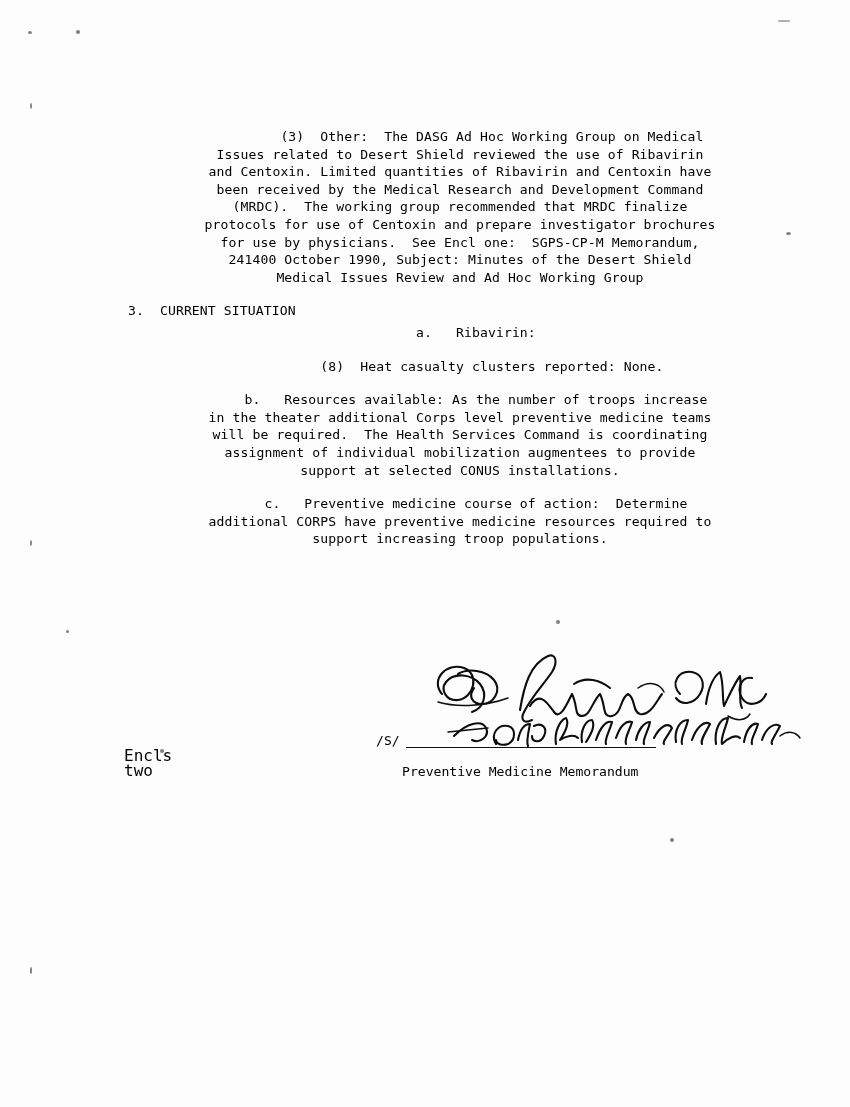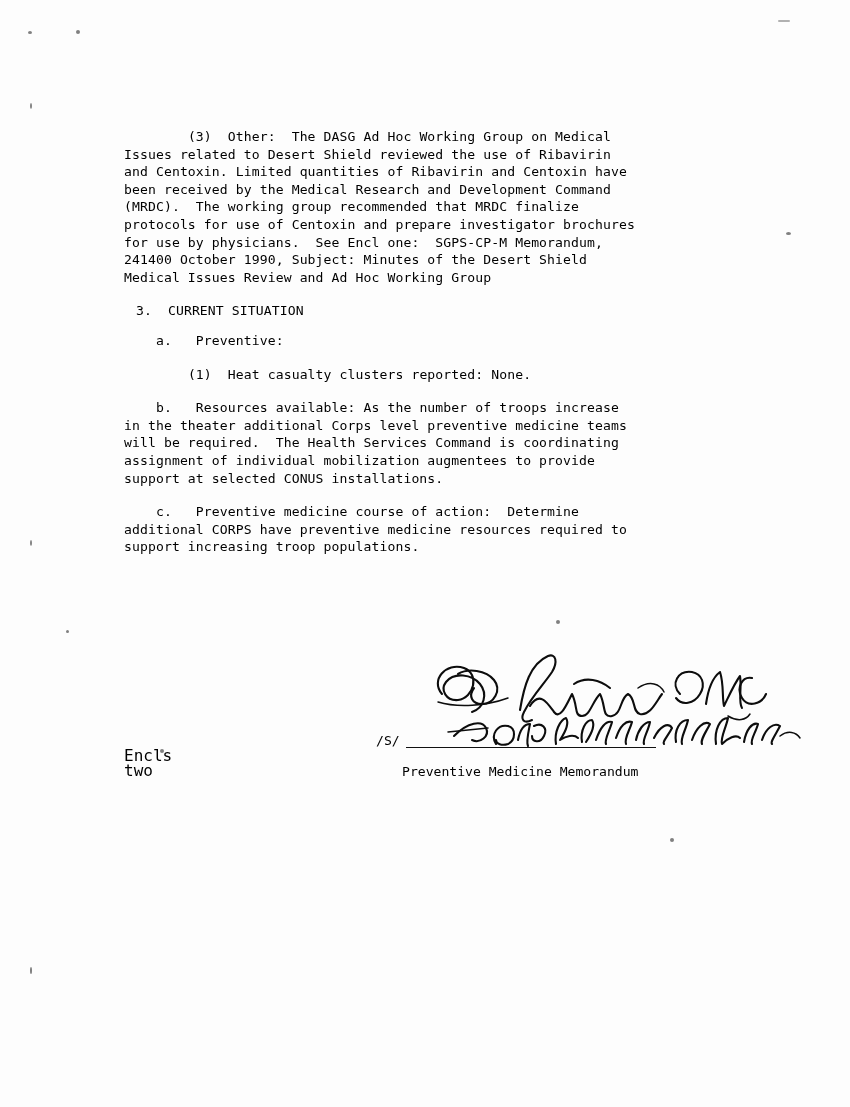--- a/index.html
+++ b/index.html
@@ -36,32 +36,33 @@
     top: 128px;
     width: 672px;
   }
 
   .para {
     font-size: 13.1px;
     line-height: 17.6px;
     letter-spacing: 0.1px;
     white-space: pre-wrap;
     margin: 0;
+    text-align: center;
   }
 
   .blk {
     margin-bottom: 16px;
   }
 
   .section-head {
     font-size: 13.1px;
     line-height: 17.6px;
     letter-spacing: 0.1px;
     white-space: pre;
-    margin: 12px;
+    margin: 4px;
   }
 
   .sign-area {
     position: absolute;
     left: 124px;
     top: 640px;
     width: 672px;
     height: 140px;
   }
 
@@ -148,23 +149,23 @@
 and Centoxin. Limited quantities of Ribavirin and Centoxin have
 been received by the Medical Research and Development Command
 (MRDC).  The working group recommended that MRDC finalize
 protocols for use of Centoxin and prepare investigator brochures
 for use by physicians.  See Encl one:  SGPS-CP-M Memorandum,
 241400 October 1990, Subject: Minutes of the Desert Shield
 Medical Issues Review and Ad Hoc Working Group</pre>
 
     <pre class="section-head blk">3.  CURRENT SITUATION</pre>
 
-    <pre class="para blk">    a.   Preventive:</pre>
-
-    <pre class="para blk">        (1)  Heat casualty clusters reported: None.</pre>
+    <pre class="para blk">    a.   Ribavirin:</pre>
+
+    <pre class="para blk">        (8)  Heat casualty clusters reported: None.</pre>
 
 
     <pre class="para blk">    b.   Resources available: As the number of troops increase
 in the theater additional Corps level preventive medicine teams
 will be required.  The Health Services Command is coordinating
 assignment of individual mobilization augmentees to provide
 support at selected CONUS installations.</pre>
 
     <pre class="para blk">    c.   Preventive medicine course of action:  Determine
 additional CORPS have preventive medicine resources required to

